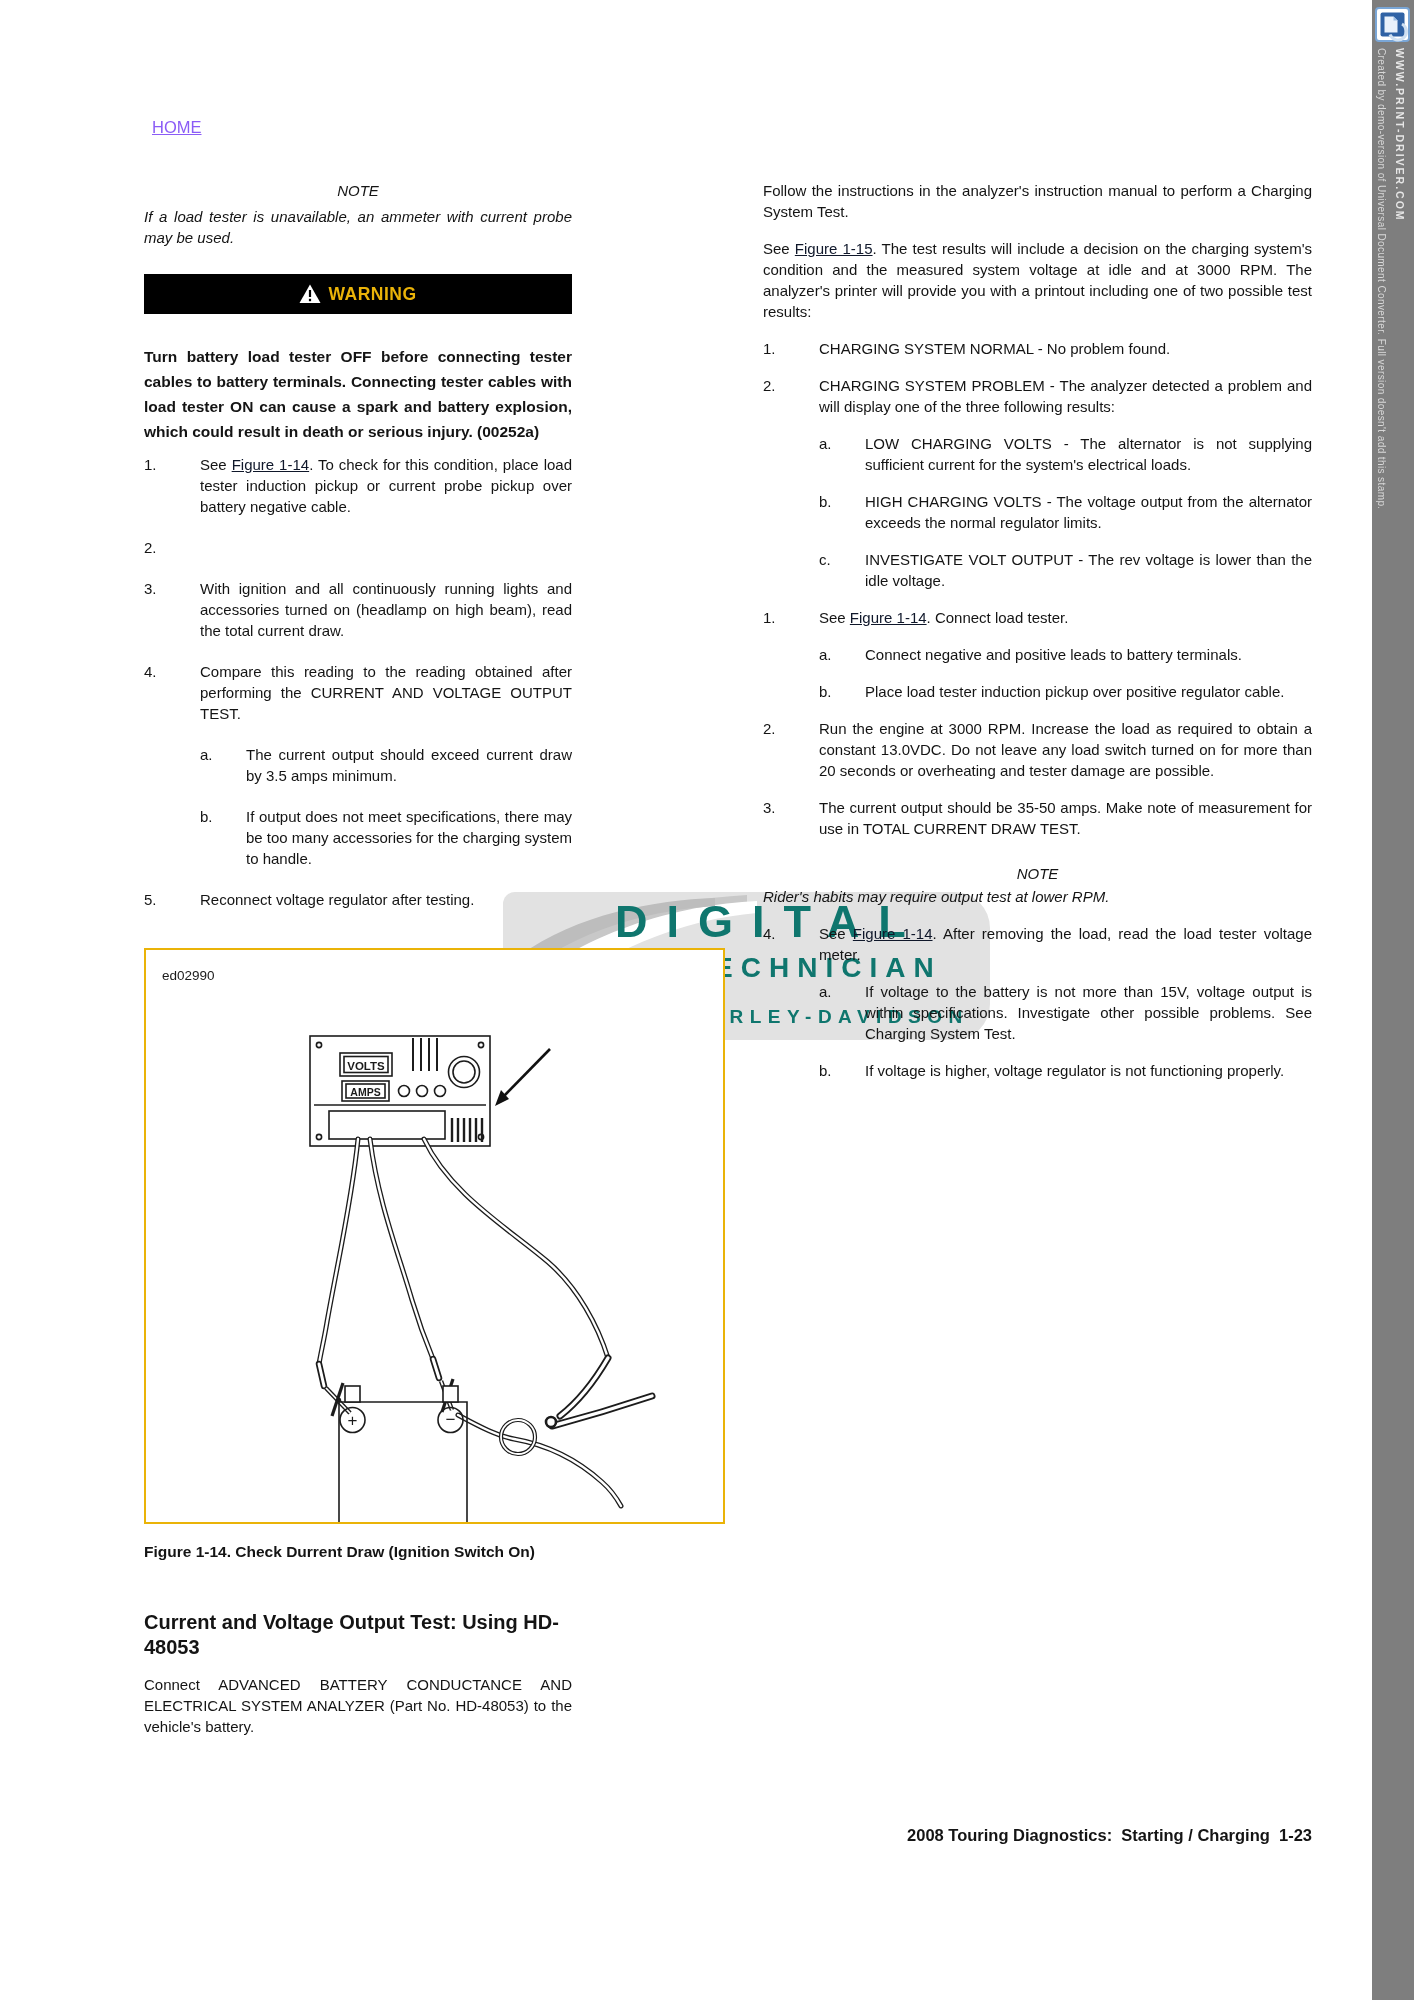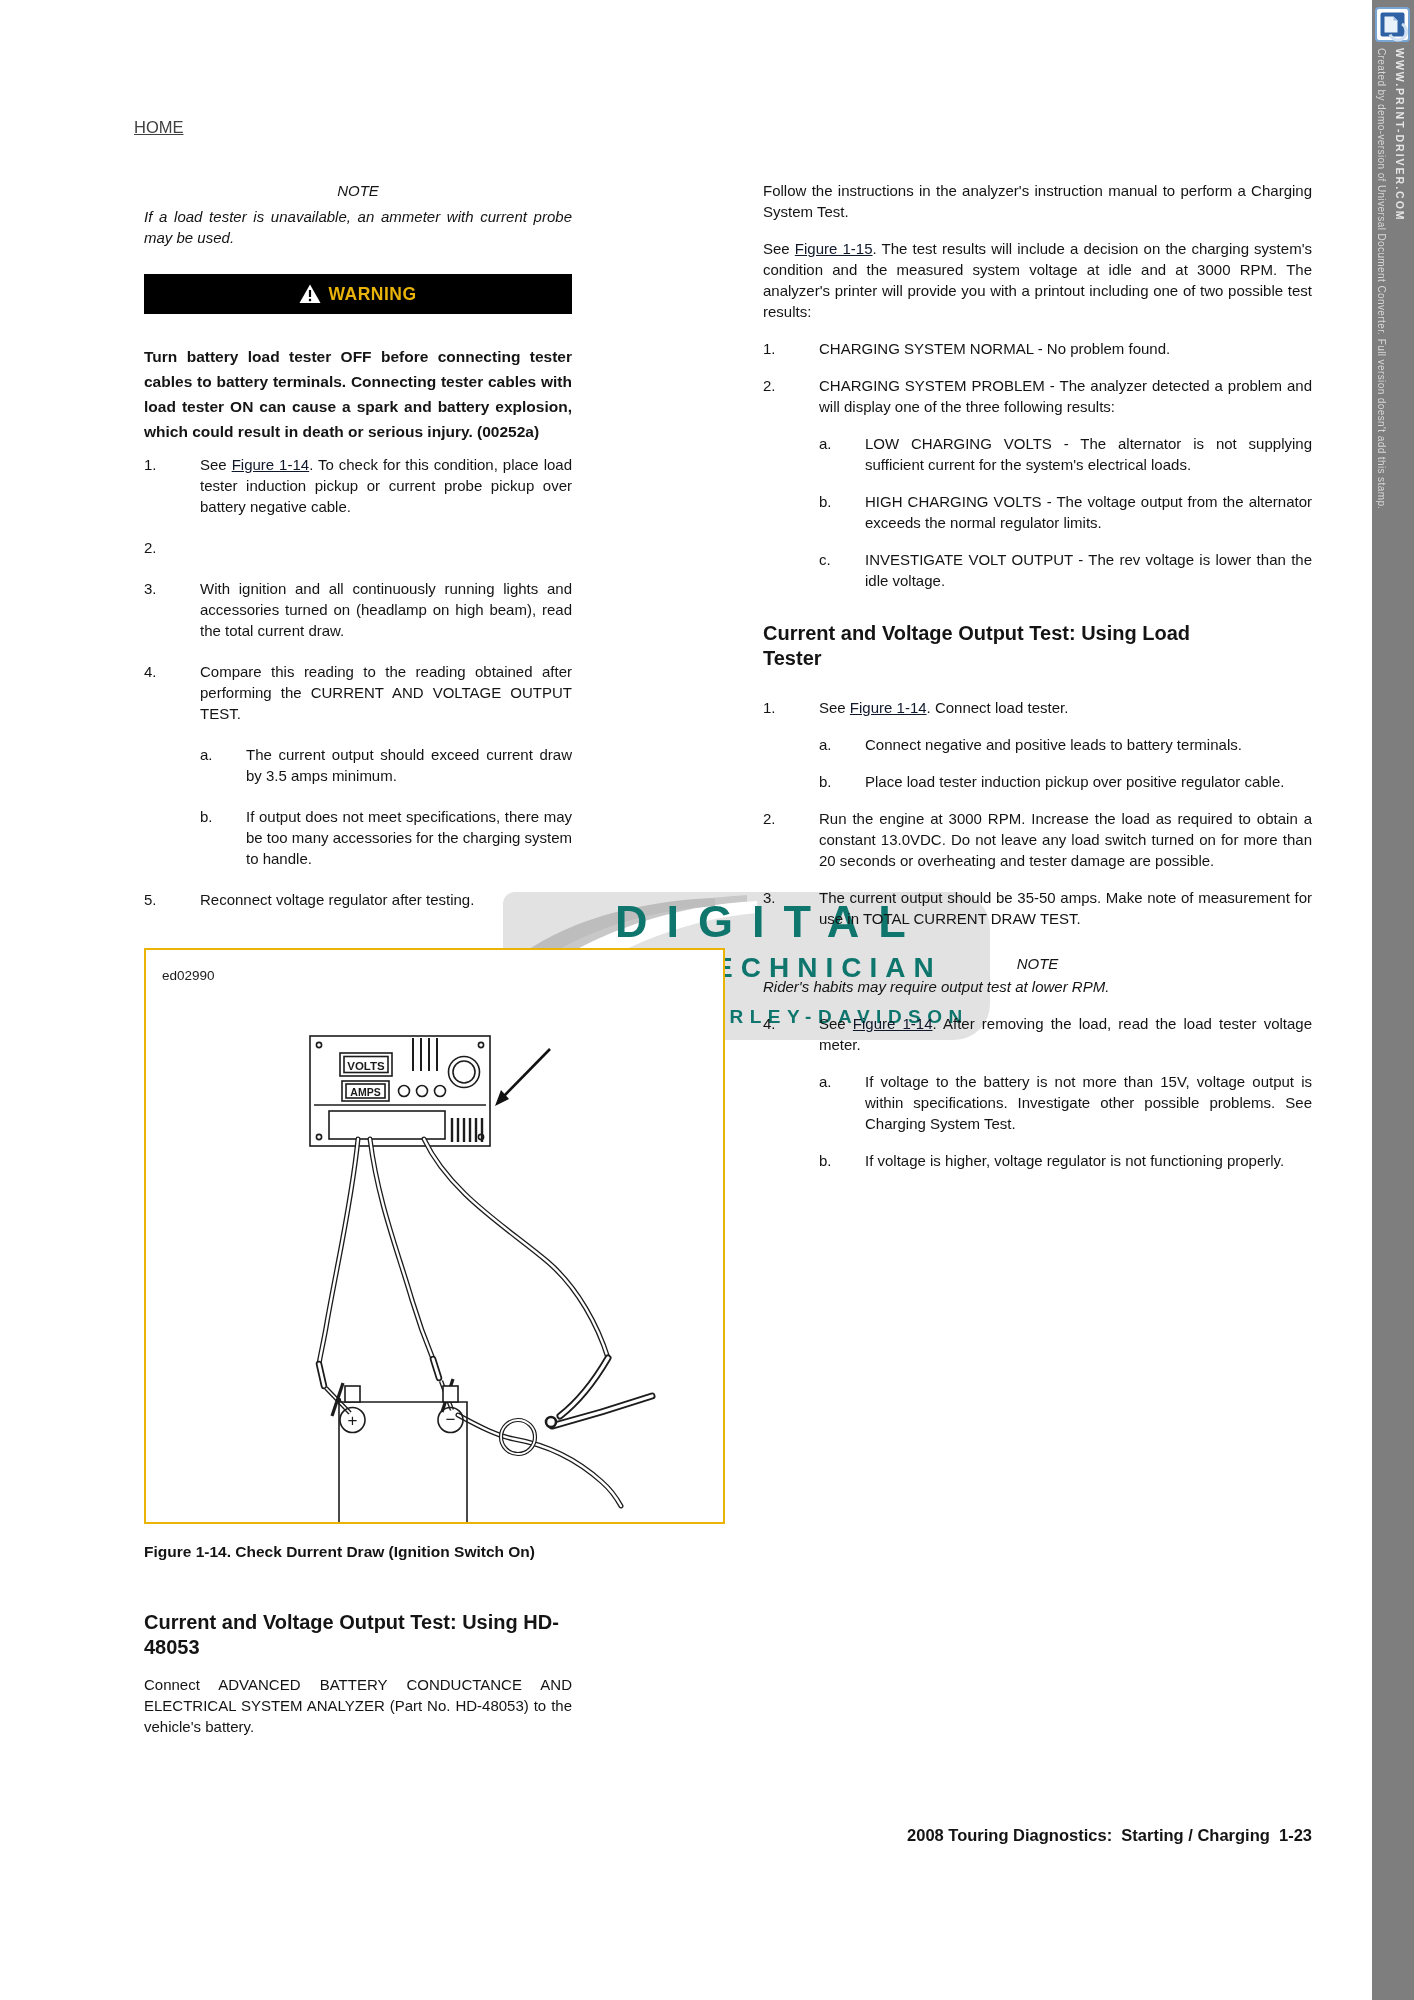--- a/index.html
+++ b/index.html
@@ -1,20 +1,20 @@
 <!DOCTYPE html>
 <html><head>
 <meta charset="utf-8">
 <title>Service Manual Page</title>
 <style>
   html,body{margin:0;padding:0;background:#fff;}
   .page{position:relative;width:1414px;height:2000px;background:#fff;overflow:hidden;
         font-family:"Liberation Sans","DejaVu Sans",sans-serif;color:#141414;}
   
-  .home{position:absolute;left:134px;top:118px;font-size:16.5px;color:#404040;
+  .home{position:absolute;left:152px;top:118px;font-size:16.5px;color:#8b5cf6;
         text-decoration:underline;z-index:4;cursor:pointer;}
   
   .col{position:absolute;top:180px;z-index:3;font-size:15px;line-height:21px;}
   .col-left{left:144px;width:428px;}
   .col-right{left:763px;width:549px;}
   .just{text-align:justify;}
   .note-label{text-align:center;font-style:italic;margin:0 0 5px;}
   .note-text{font-style:italic;text-align:justify;margin:0 0 26px;}
   .warn-banner{height:40px;background:#000;display:flex;align-items:center;
                justify-content:center;gap:7px;margin:0 0 30px;}
@@ -232,21 +232,20 @@
     </div>
     <div class="li sub">
       <span class="n">b.</span>
       <span class="b">HIGH CHARGING VOLTS - The voltage output from the alternator exceeds the normal regulator limits.</span>
     </div>
     <div class="li sub">
       <span class="n">c.</span>
       <span class="b">INVESTIGATE VOLT OUTPUT - The rev voltage is lower than the idle voltage.</span>
     </div>
 
-    <div class="h2">Current and Voltage Output Test: Using Load Tester</div>
 
     <div class="li">
       <span class="n">1.</span>
       <span class="b"><span>See </span><a href="#" class="fig-link">Figure 1-14</a><span>. Connect load tester.</span></span>
     </div>
     <div class="li sub">
       <span class="n">a.</span>
       <span class="b">Connect negative and positive leads to battery terminals.</span>
     </div>
     <div class="li sub">

